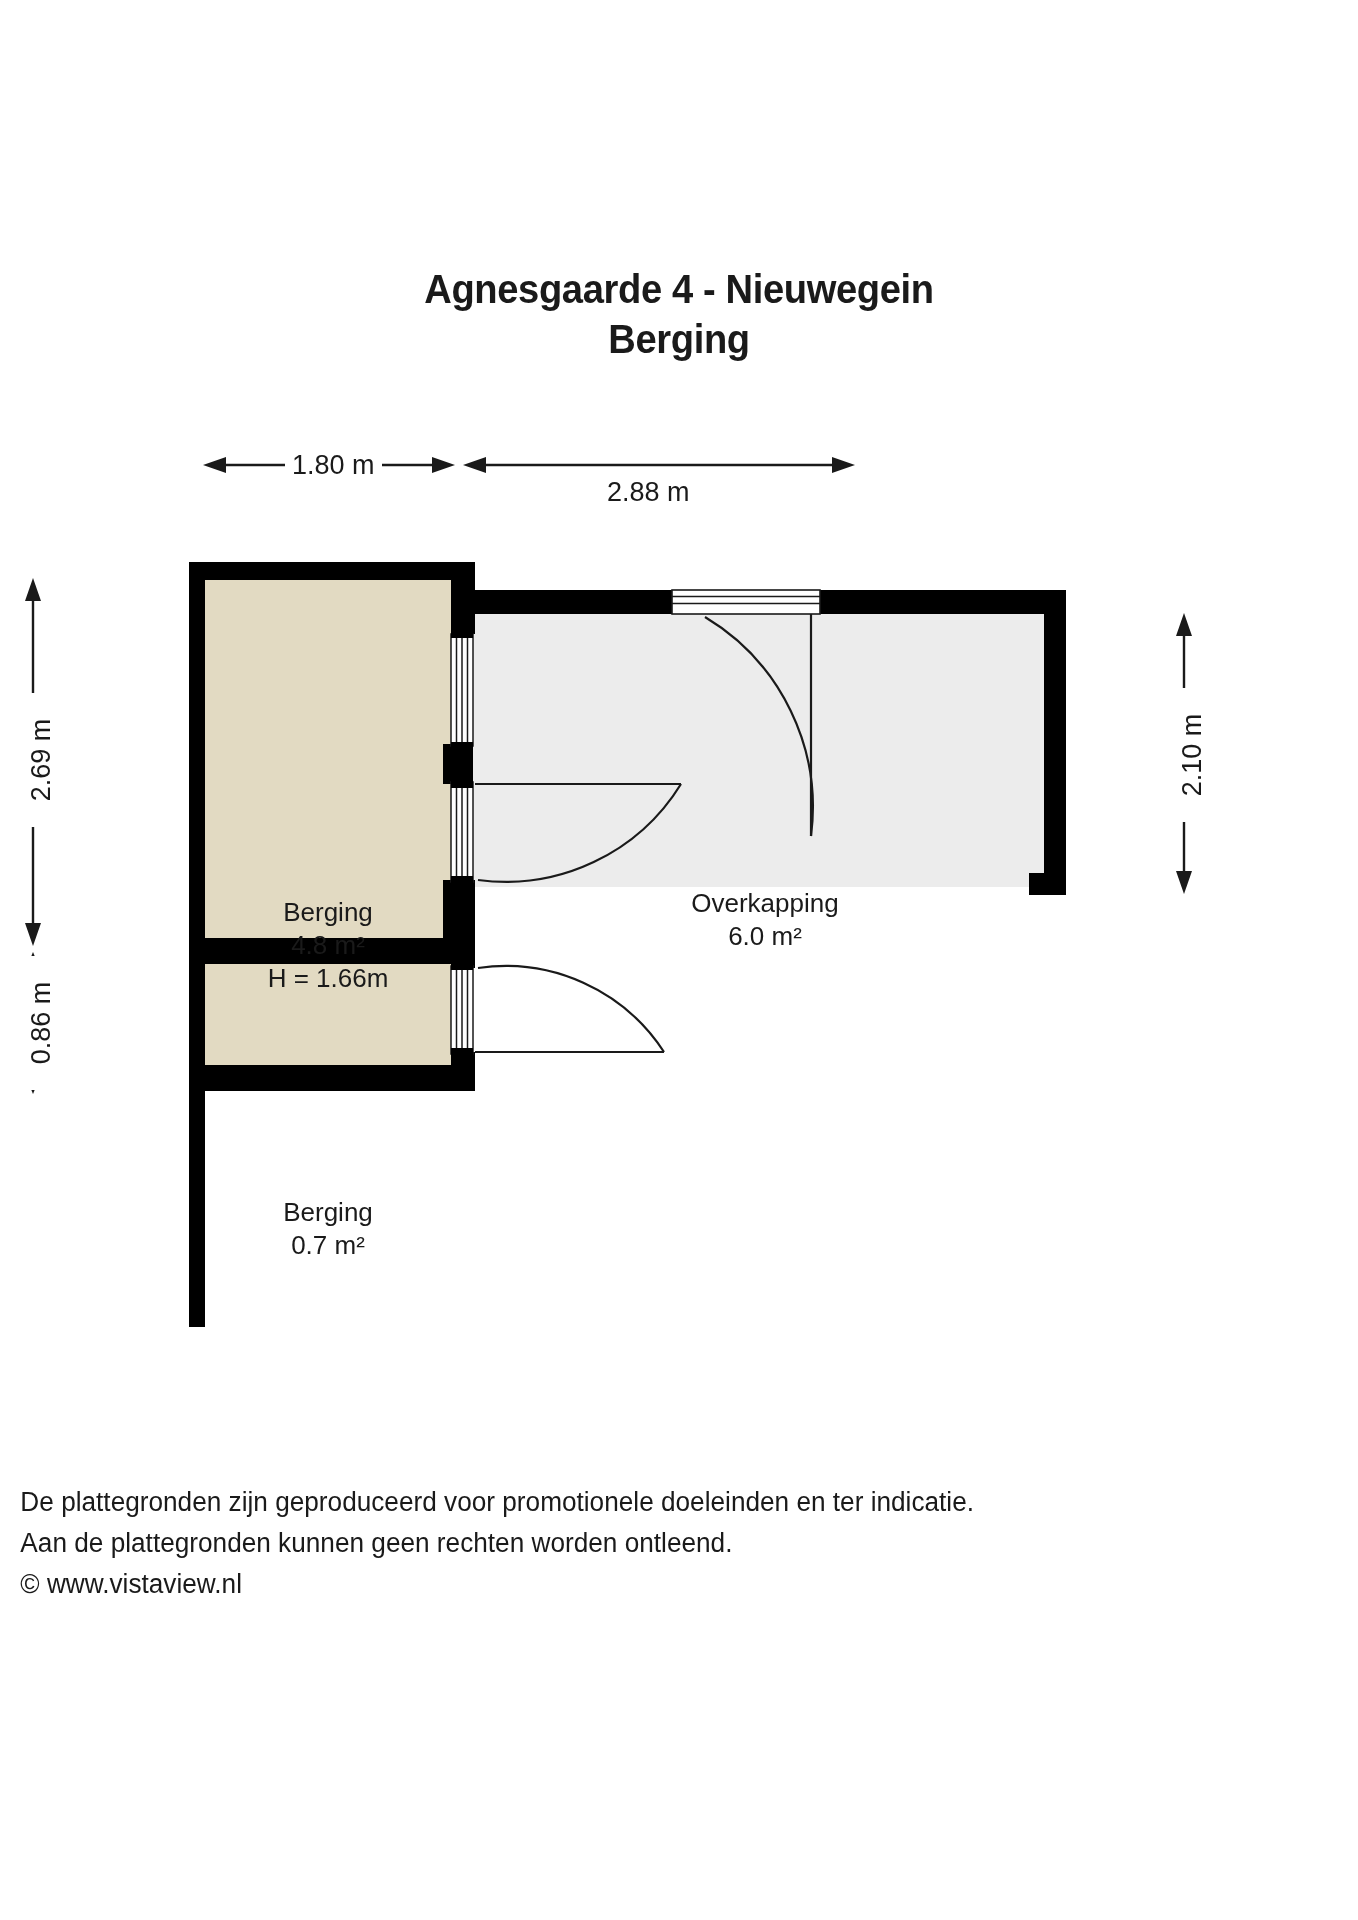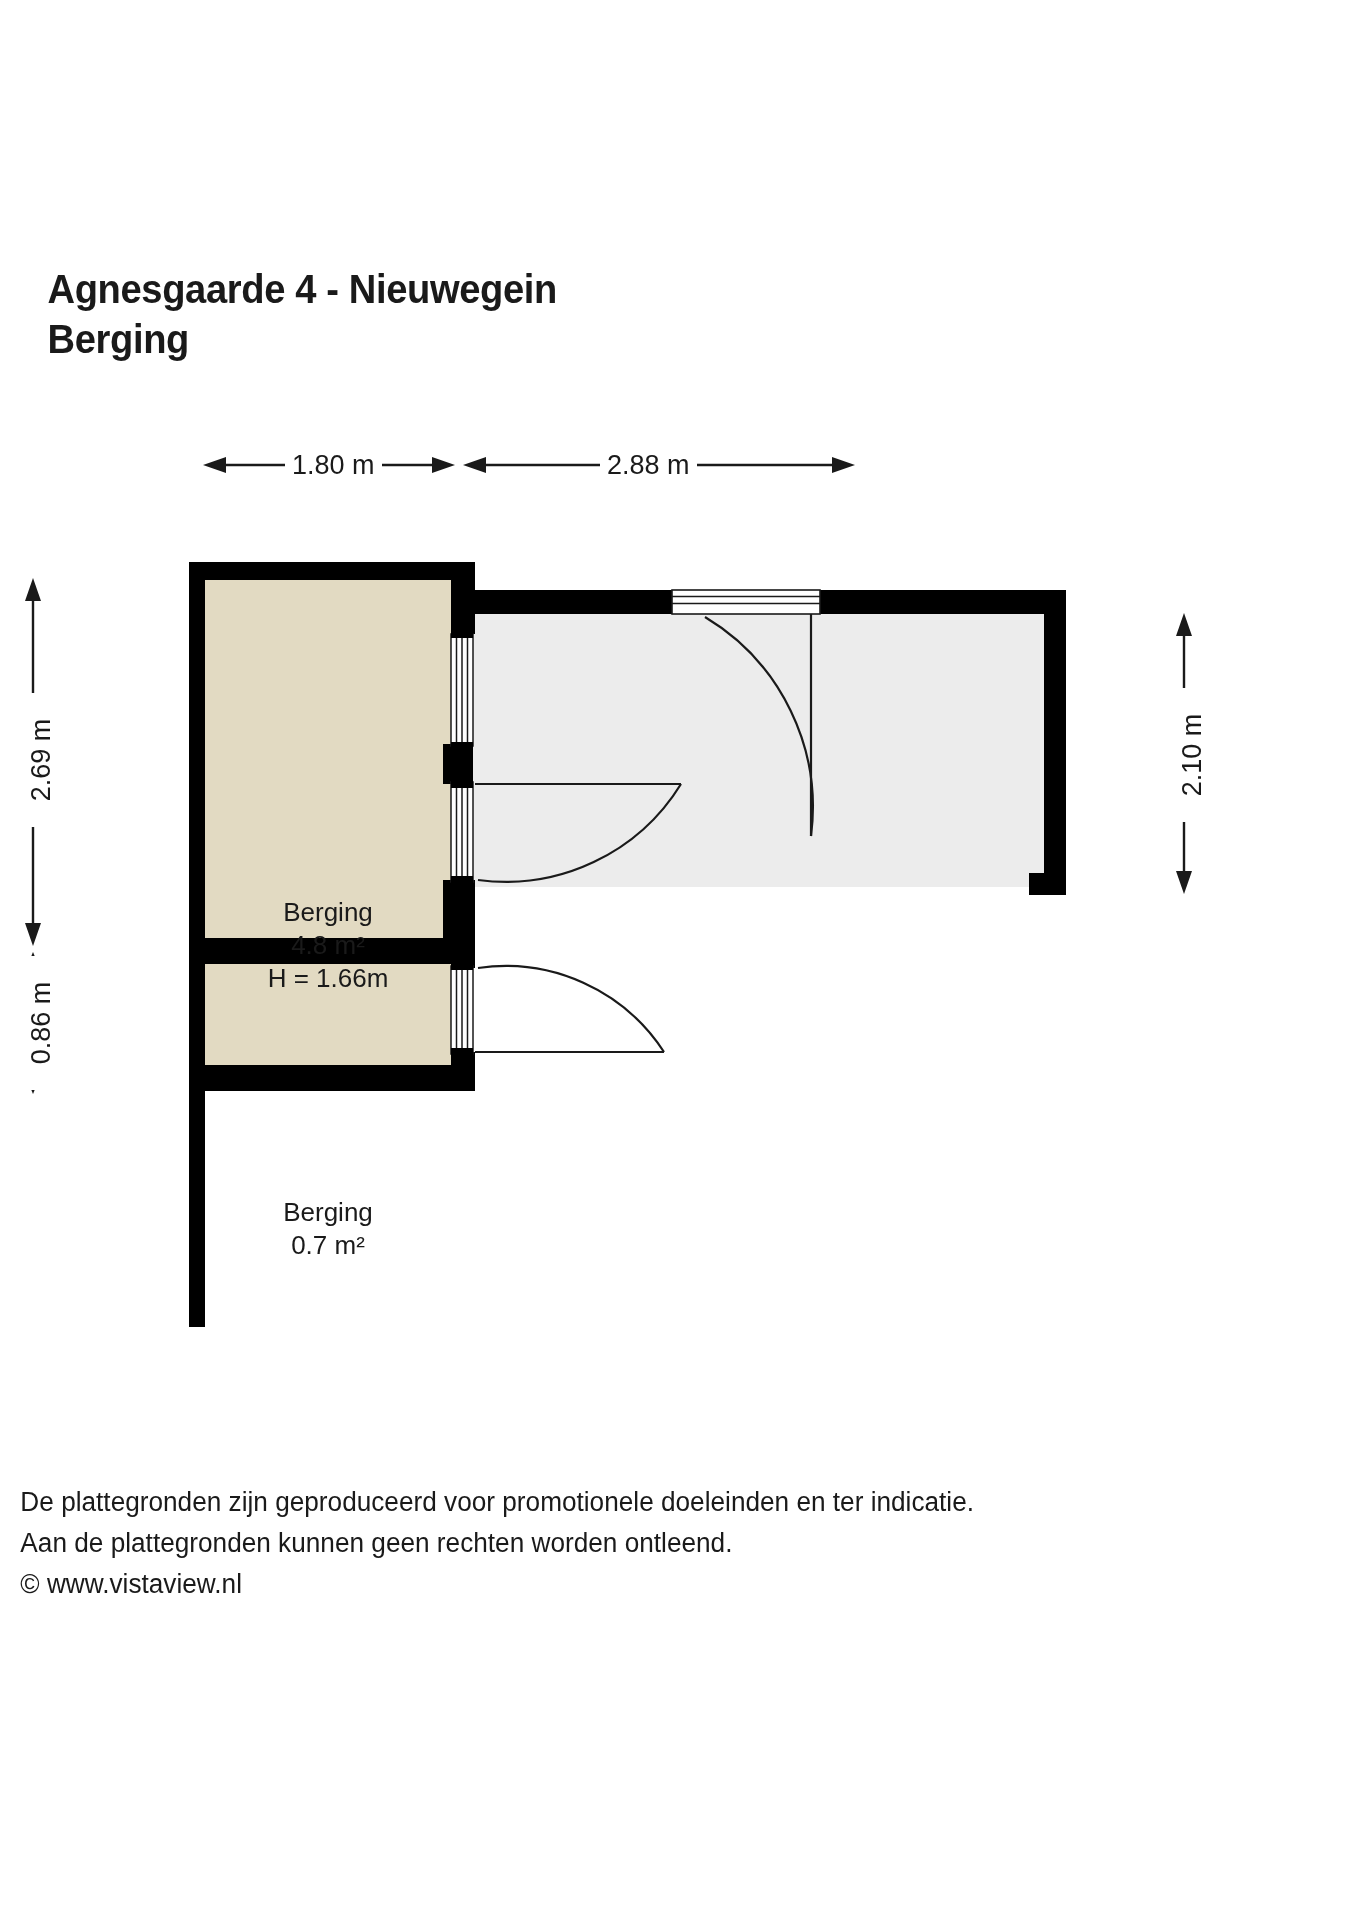--- a/index.html
+++ b/index.html
@@ -16,20 +16,21 @@
     color: #1a1a1a;
     overflow: hidden;
   }
 
   
   #title-block {
     position: absolute;
     left: 0;
     top: 264px;
     width: 1358px;
+    text-align: center;
   }
   #title-main {
     font-size: 41px;
     font-weight: bold;
     line-height: 50px;
     letter-spacing: -0.4px;
     transform: scaleX(0.93);
     transform-origin: center;
     white-space: nowrap;
   }
@@ -225,34 +226,38 @@
       <rect x="451" y="778" width="22" height="10"></rect>
       <rect x="451" y="876" width="22" height="10"></rect>
       <rect x="451" y="962" width="22" height="8"></rect>
       <rect x="451" y="1048" width="22" height="8"></rect>
     </g>
 
   </svg>
 
   <div class="dim-label" style="left:285px; top:450px;">1.80 m</div>
 
-  <div class="dim-label" style="left:600px; top:450px;">2.88 m</div>
+  <div class="dim-label" style="left:600px; top:477px;">2.88 m</div>
 
   <div class="dim-label vert" style="left:-26px; top:745px; width:120px; text-align:center; transform:rotate(-90deg);">2.69 m</div>
 
   <div class="dim-label vert" style="left:-26px; top:1008px; width:120px; text-align:center; transform:rotate(-90deg);">0.86 m</div>
 
   <div class="dim-label vert" style="left:1125px; top:740px; width:120px; text-align:center; transform:rotate(-90deg);">2.10 m</div>
 
   <div class="room-label" style="left:208px; top:896px; width:240px;">
     <div>Berging</div>
     <div>4.8 m²</div>
     <div>H = 1.66m</div>
   </div>
 
+  <div class="room-label" style="left:620px; top:887px; width:290px;">
+    <div>Overkapping</div>
+    <div>6.0 m²</div>
+  </div>
 
   <div class="room-label" style="left:208px; top:1196px; width:240px;">
     <div>Berging</div>
     <div>0.7 m²</div>
   </div>
 
 </div>
 
 <div id="footer">
   <div>De plattegronden zijn geproduceerd voor promotionele doeleinden en ter indicatie.</div>

